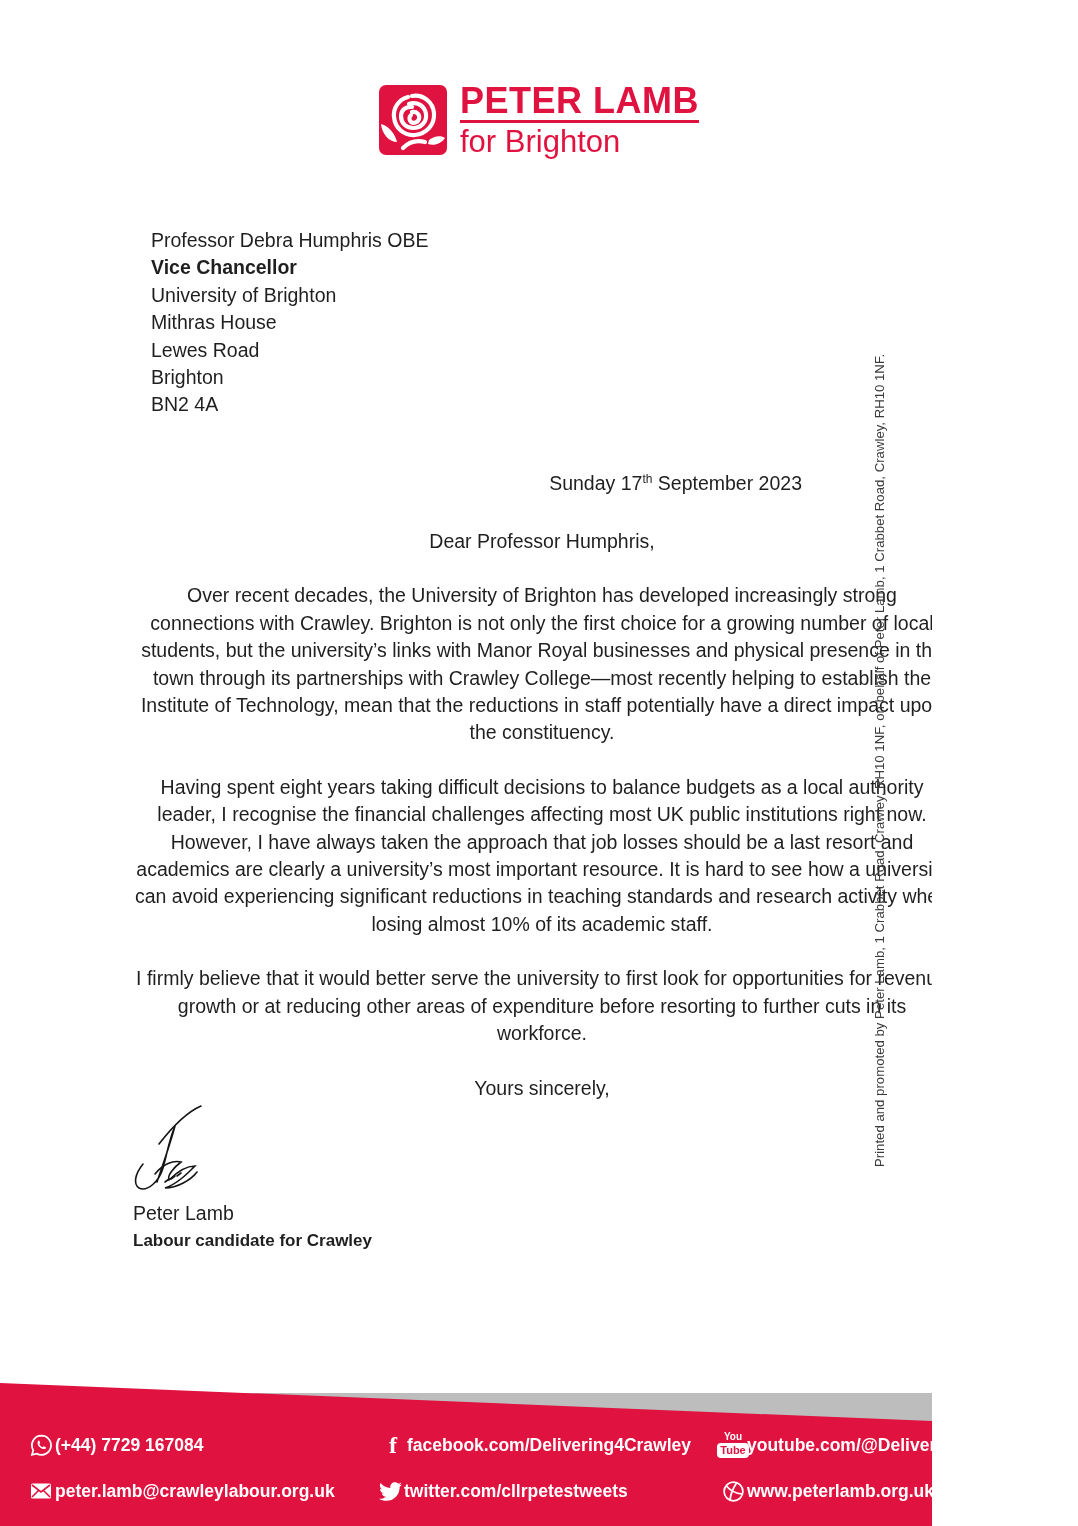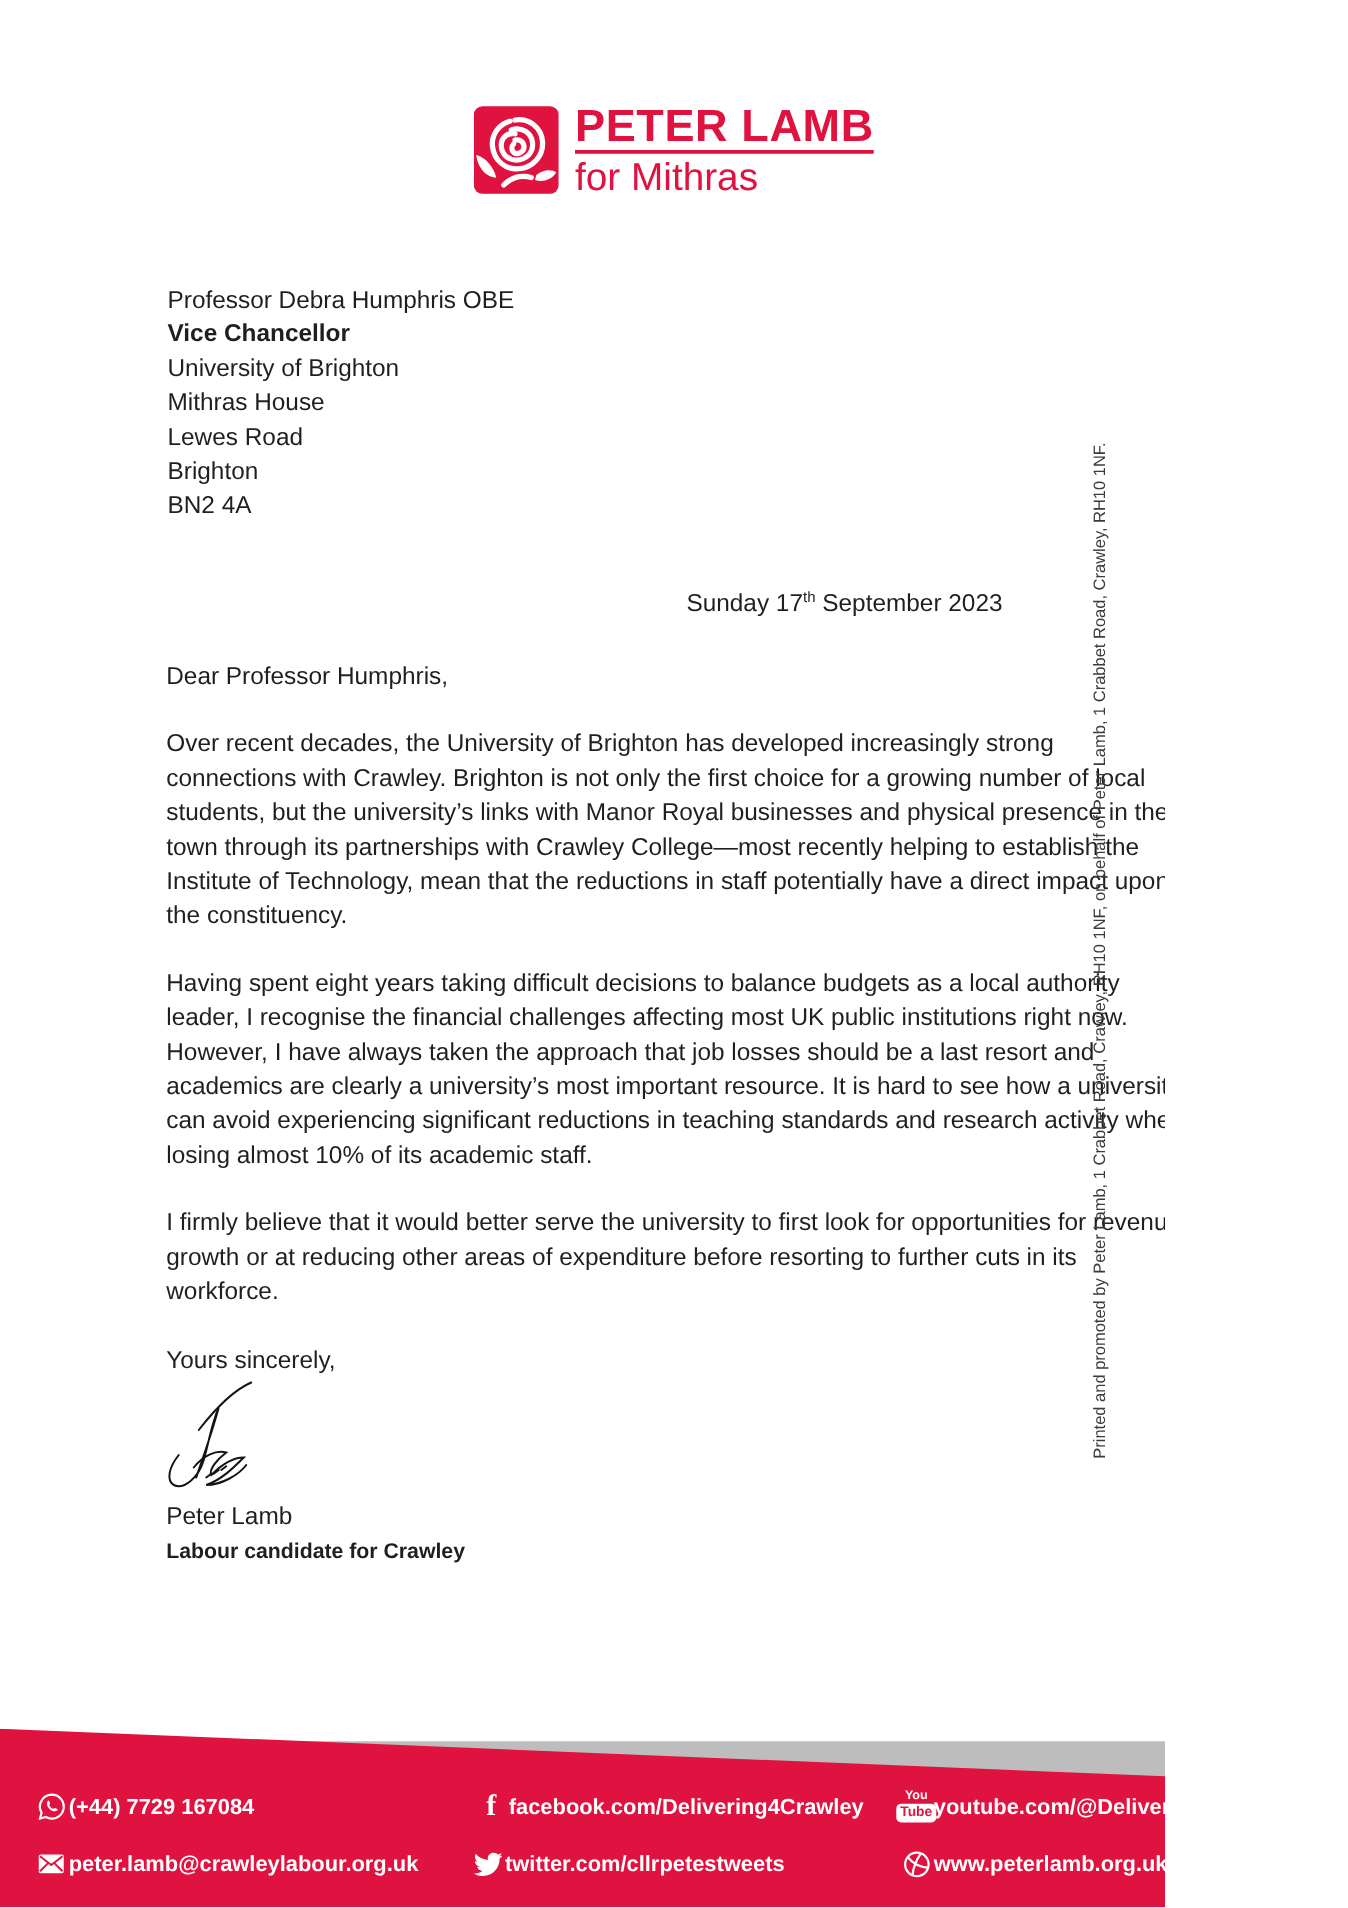--- a/index.html
+++ b/index.html
@@ -8,28 +8,28 @@
     font-family:"Liberation Sans","DejaVu Sans",sans-serif;color:#1f1f1f;overflow:hidden;
   }
   
   .logo{position:absolute;left:379px;top:84px;display:flex;align-items:flex-start;}
   .rose{width:68px;height:72px;display:block;}
   .logo-text{margin-left:13px;display:flex;flex-direction:column;}
   .logo-title{font-size:36px;line-height:34px;font-weight:700;color:#e0123f;letter-spacing:.5px;}
   .logo-rule{height:3px;background:#e0123f;margin:2px 0 3px 0;}
   .logo-tagline{font-size:31px;line-height:32px;font-weight:400;color:#e0123f;}
   
-  .recipient{position:absolute;left:134px;top:227px;font-size:19.5px;line-height:27.4px;}
+  .recipient{position:absolute;left:151px;top:227px;font-size:19.5px;line-height:27.4px;}
   .recipient .bold{font-weight:700;}
   
   .date{position:absolute;right:130px;top:472px;font-size:19.5px;}
   .date sup{font-size:12px;vertical-align:super;line-height:0;}
   
   .letter-body{position:absolute;left:133px;top:528px;width:818px;font-size:19.5px;line-height:27.4px;}
-  .letter-body p{margin:0 0 27px 0;}
+  .letter-body p{margin:0 0 27px 0;text-align:center;}
   .signature{display:block;margin:2px 0 4px -4px;}
   .signatory-name{font-size:19.5px;line-height:27.4px;}
   .signatory-role{font-size:17px;line-height:27.4px;font-weight:700;}
   
   .imprint{
     position:absolute;right:40px;top:372px;height:795px;width:20px;
     writing-mode:vertical-rl;transform:rotate(180deg);
     font-size:13.2px;color:#3b3b3b;white-space:nowrap;
   }
   
@@ -63,21 +63,21 @@
         <path d="M30 20 C38 17 46 22 47 30 C48 38 42 44 34 44 C27 44 22 39 22 32 C22 26 27 22 33 23"></path>
         <path d="M33 28 C38 27 41 31 40 35 C39 38 35 40 32 38 C30 36 30 33 32 31"></path>
         <path d="M24 64 C30 58 38 56 46 58"></path>
       </g>
       <path d="M2 40 C10 42 16 50 18 58 C10 58 3 50 2 40 Z" fill="#ffffff"></path>
       <path d="M50 56 C55 52 62 51 66 54 C62 60 55 62 49 60 Z" fill="#ffffff"></path>
     </svg>
     <div class="logo-text">
       <span class="logo-title">PETER LAMB</span>
       <span class="logo-rule"></span>
-      <span class="logo-tagline">for Mithras</span>
+      <span class="logo-tagline">for Brighton</span>
     </div>
   </div>
 
   <div class="recipient">
     <div>Professor Debra Humphris OBE</div>
     <div class="bold">Vice Chancellor</div>
     <div>University of Brighton</div>
     <div>Mithras House</div>
     <div>Lewes Road</div>
     <div>Brighton</div>

